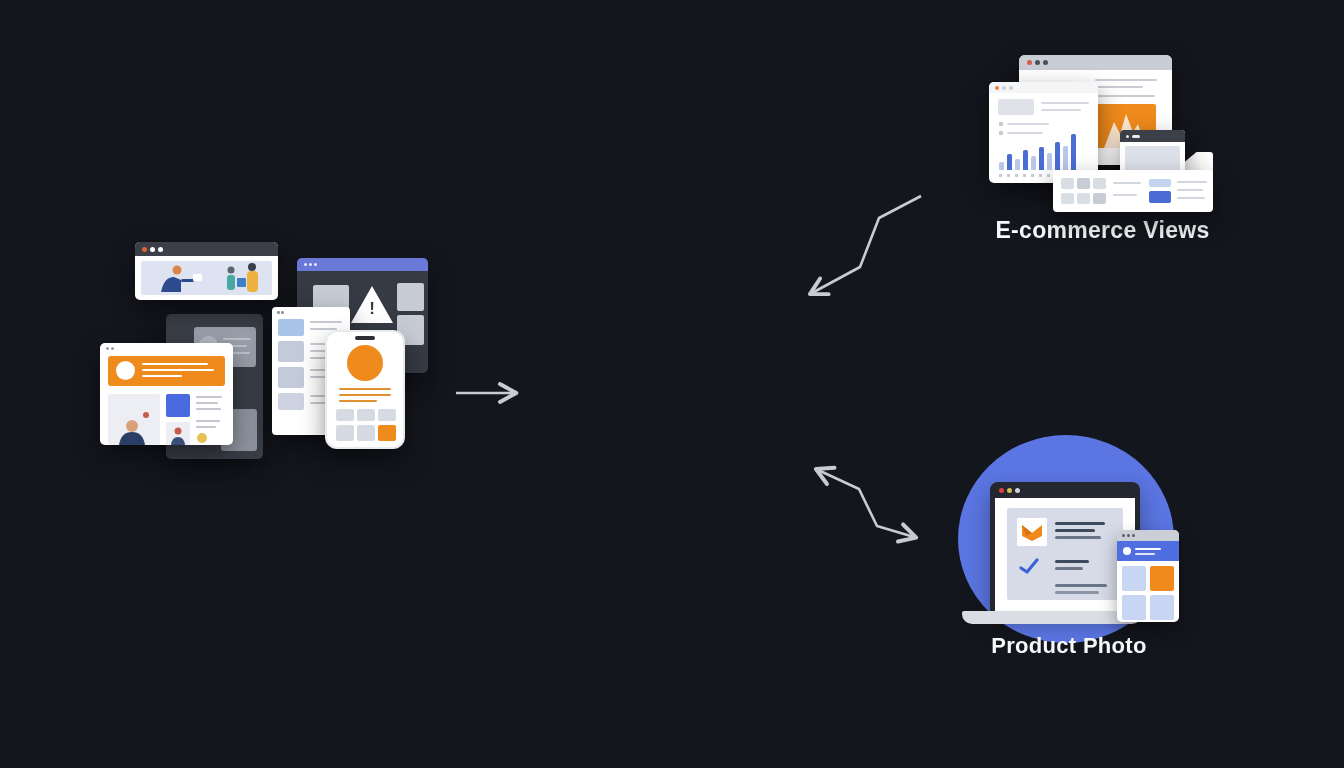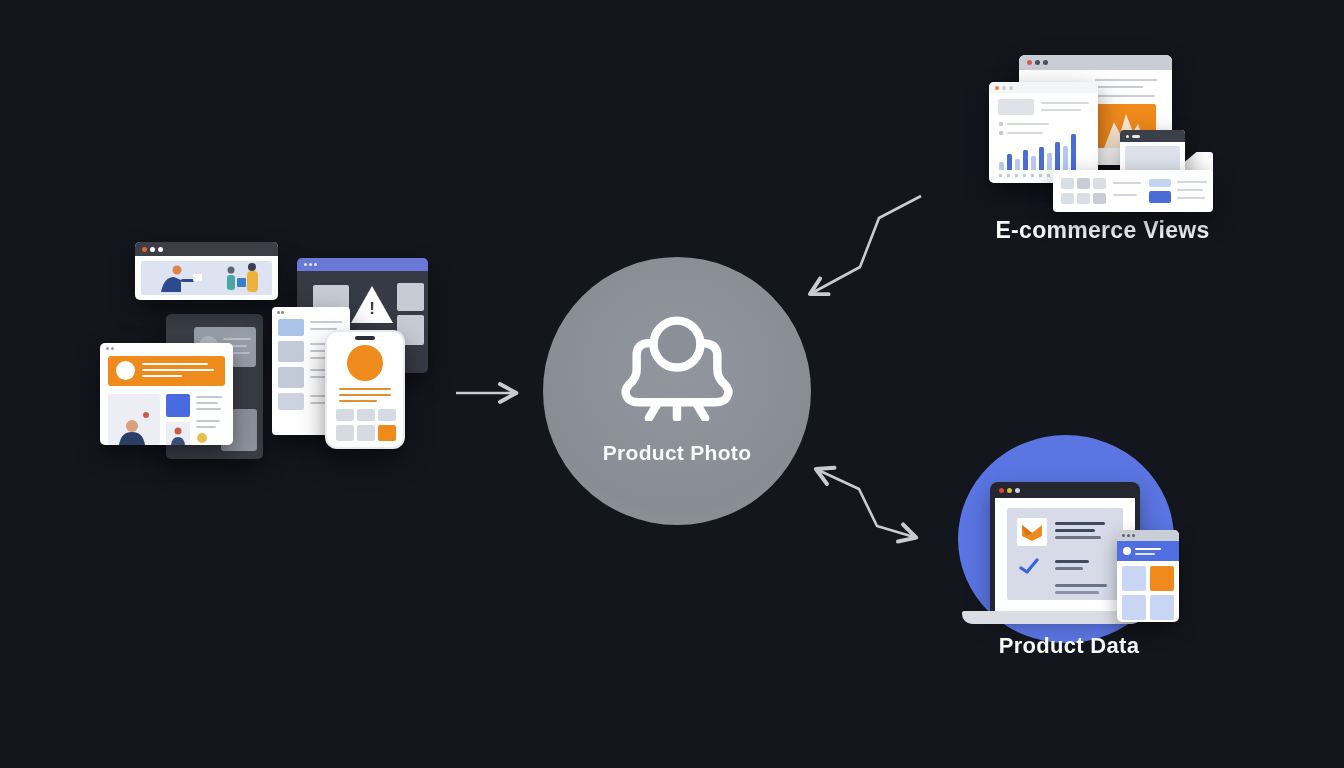--- a/index.html
+++ b/index.html
@@ -27,32 +27,20 @@
     <defs>
       <marker id="ah" viewBox="0 0 10 10" refX="7.5" refY="5" markerWidth="9" markerHeight="9" orient="auto-start-reverse">
         <path d="M1.5,1.2 L8.5,5 L1.5,8.8" fill="none" stroke="#c9cbd2" stroke-width="1.7" stroke-linecap="round" stroke-linejoin="round"></path>
       </marker>
     </defs>
     <path d="M456,393 L514,393" stroke="#c9cbd2" stroke-width="2.6" marker-end="url(#ah)"></path>
     <path d="M921,196 L879,218 L860,267 L812,293" stroke="#c9cbd2" stroke-width="2.6" stroke-linejoin="round" marker-end="url(#ah)"></path>
     <path d="M818,470 L859,489 L877,526 L914,537" stroke="#c9cbd2" stroke-width="2.6" stroke-linejoin="round" marker-start="url(#ah)" marker-end="url(#ah)"></path>
   </svg>
 
-  <div class="abs" style="left:543px;top:257px;width:268px;height:268px;border-radius:50%;
-              background:radial-gradient(circle at 50% 42%, #92969e 0%, #888c94 68%, #94979f 100%);">
-    <svg class="abs" style="left:71px;top:58px;" width="126" height="106" viewBox="0 0 120 113" fill="none">
-      <path d="M34,30 L30,30 Q17,30 17,43 L17,58 Q17,67 9,74 Q3,80 6.5,87 Q9.5,93 19,93
-               L101,93 Q110.5,93 113.5,87 Q117,80 111,74 Q103,67 103,58 L103,43 Q103,30 86,30 Z" stroke="#ffffff" stroke-width="9" stroke-linejoin="round"></path>
-      <path d="M40,93 L30,110" stroke="#ffffff" stroke-width="9" stroke-linecap="round"></path>
-      <path d="M60,94 L60,110" stroke="#ffffff" stroke-width="9" stroke-linecap="round"></path>
-      <path d="M80,93 L90,110" stroke="#ffffff" stroke-width="9" stroke-linecap="round"></path>
-      <circle cx="60" cy="31" r="25" fill="#8b8f97" stroke="#ffffff" stroke-width="9"></circle>
-    </svg>
-    <div class="node-label" style="left:0;top:184px;width:268px;font-size:21px;">Product Photo</div>
-  </div>
 
   <div class="abs" style="left:95px;top:235px;width:350px;height:255px;">
 
     <div class="win" style="left:40px;top:7px;width:143px;height:58px;z-index:2;border-radius:5px;">
       <div class="topbar" style="height:14px;background:#3c3f47;border-radius:5px 5px 0 0;">
         <span class="dot" style="left:7px;top:5px;width:5px;height:5px;background:#e0642f;"></span>
         <span class="dot" style="left:15px;top:5px;width:5px;height:5px;background:#fff;"></span>
         <span class="dot" style="left:23px;top:5px;width:5px;height:5px;background:#fff;"></span>
       </div>
       <div class="abs" style="left:6px;top:19px;right:6px;bottom:5px;background:#dde3f0;border-radius:2px;">
@@ -295,16 +283,16 @@
         <span class="line" style="left:18px;top:12px;width:20px;background:#dfe6fb;"></span>
       </div>
       <div class="grid2" style="left:5px;top:36px;">
         <div class="g-cell" style="background:#c9d6f3;"></div>
         <div class="g-cell" style="background:#f08a1d;"></div>
         <div class="g-cell" style="background:#c9d6f3;"></div>
         <div class="g-cell" style="background:#c9d6f3;"></div>
       </div>
     </div>
 
-    <div class="node-label" style="left:0;top:203px;width:228px;font-size:22px;">Product Data</div>
+    <div class="node-label" style="left:0;top:203px;width:228px;font-size:22px;">Product Photo</div>
   </div>
 
 </div>
 
 </body></html>

